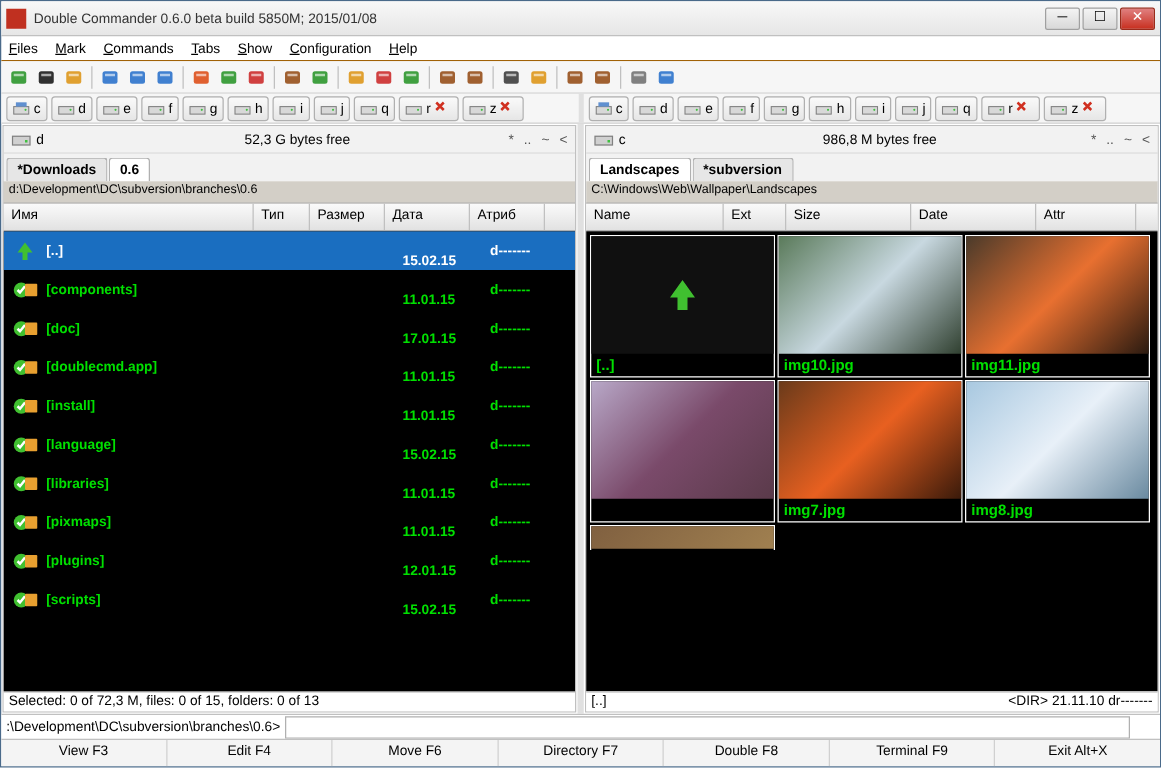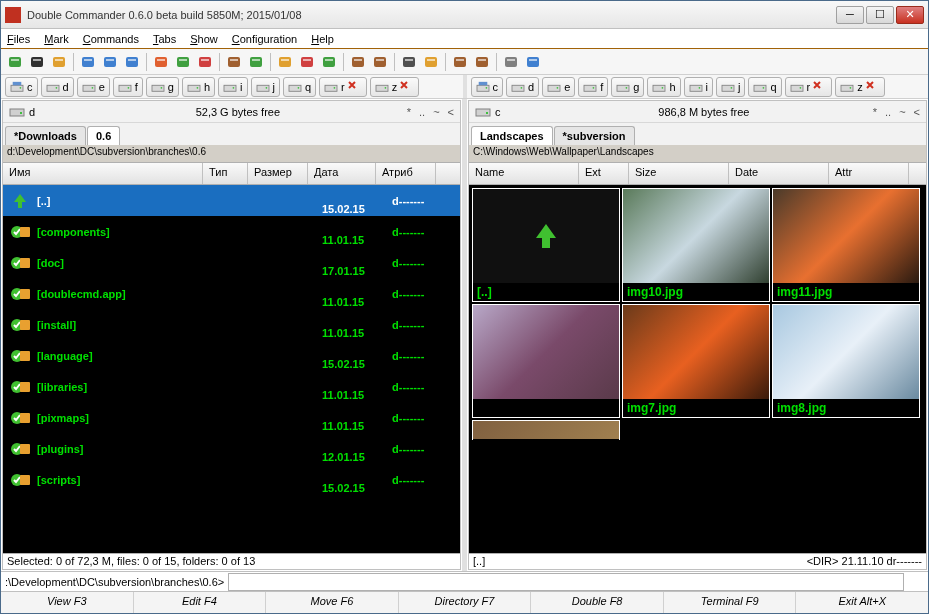--- a/index.html
+++ b/index.html
@@ -47,21 +47,21 @@
 .statusline{height:16px;background:#fff;border-top:1px solid #b0b0b0;padding:1px 4px;font-size:11px;overflow:hidden;white-space:nowrap;}
 .thumbgrid{flex:1;background:#000;overflow:auto;padding:2px;}
 .tgrid-row{display:flex;}
 .thumb{width:148px;margin:1px;border:1px solid #fff;display:flex;flex-direction:column;}
 .thumb .timg{height:94px;background:#101010;}
 .thumb .tlabel{color:#00e000;font-weight:bold;padding:2px 4px;font-size:12px;}
 .cmdline{height:20px;display:flex;align-items:center;border-top:1px solid #c0c0c0;background:#fff;}
 .cmdline .cpath{padding:0 4px;}
 .cmdline input{flex:1;border:1px solid #b0b0b0;height:18px;padding:0 4px;margin-right:24px;}
 .fkbar{height:22px;display:flex;border-top:1px solid #c0c0c0;background:#f4f4f4;}
-.fkey{flex:1;text-align:center;padding:3px 0;border-right:1px solid #d0d0d0;cursor:pointer;font-style:italic;}
+.fkey{flex:1;text-align:center;padding:3px 0;border-right:1px solid #d0d0d0;cursor:pointer;}
 .fkey:last-child{border-right:none;}
 .foldericon{fill:#e8a030;}
 .upicon{fill:#40c030;}
 .checkicon{fill:#40c030;}
 .thumb-up{display:flex;align-items:center;justify-content:center;}
 .statusline.right{display:flex;}
 .statusline.right .sfile{flex:1;}
 </style>
 </head>
 <body>

